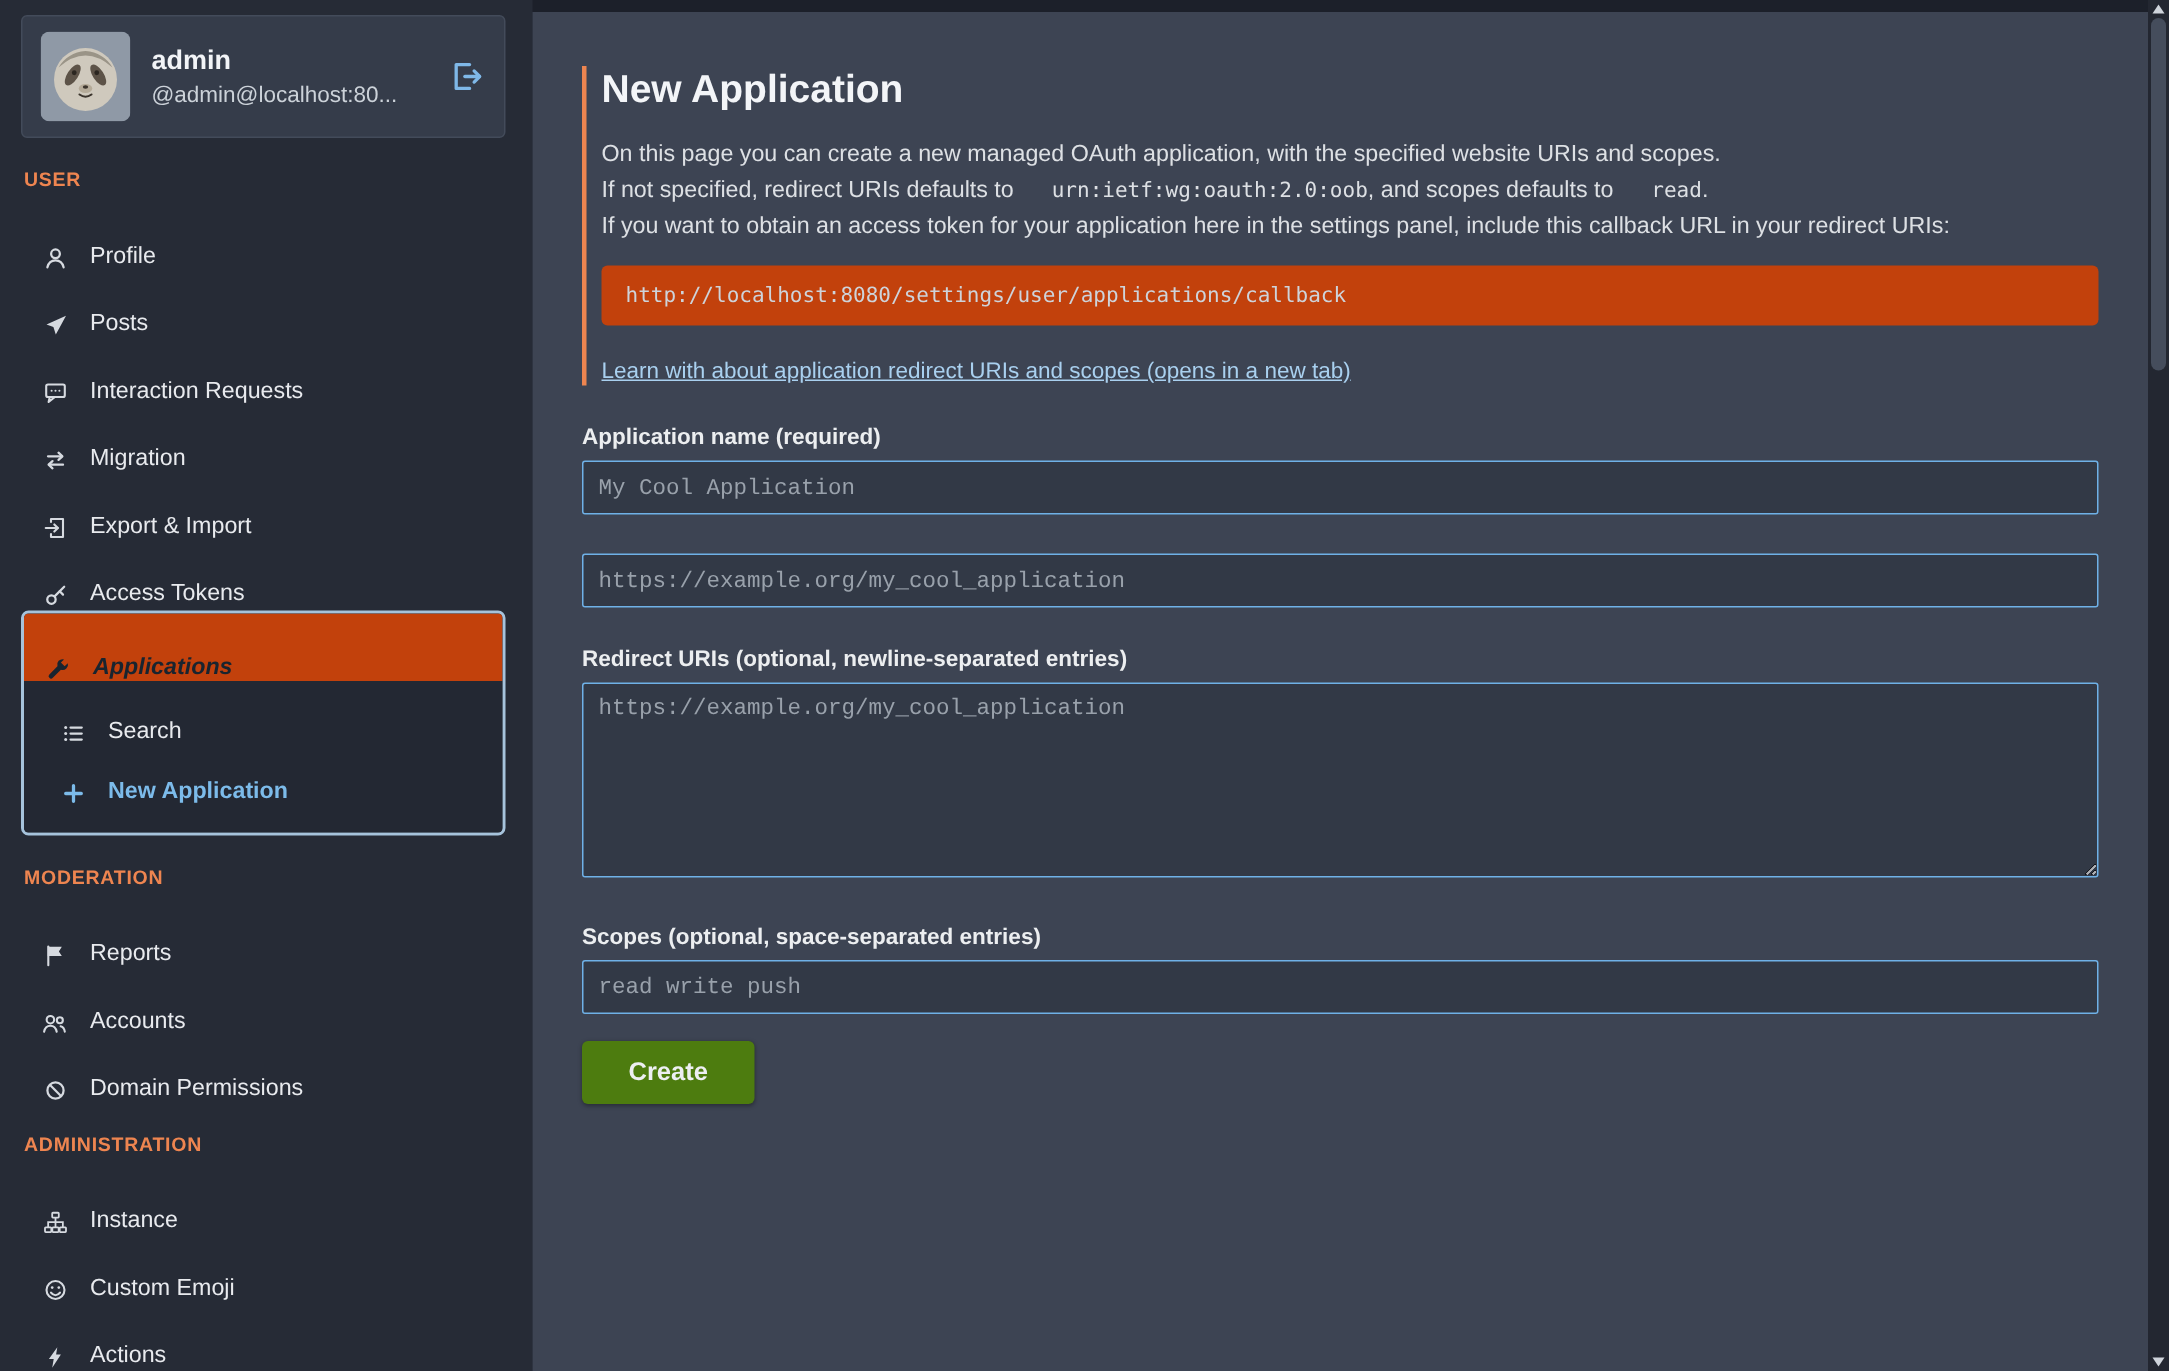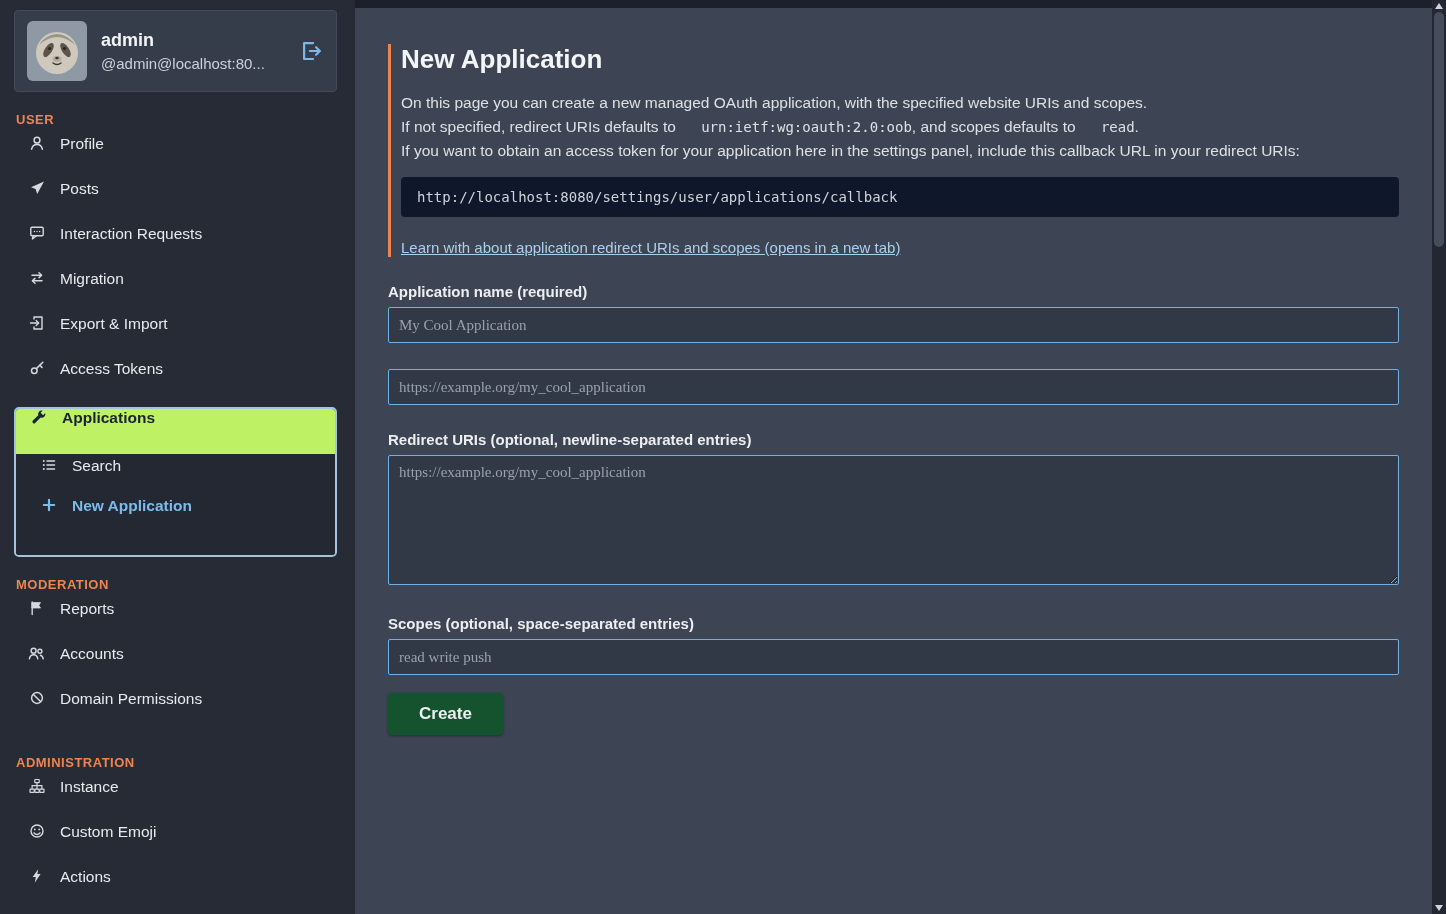--- a/index.html
+++ b/index.html
@@ -29,68 +29,68 @@
   .user-meta { flex:1; min-width:0; }
   .user-name { font-weight:bold; font-size:18px; color:#f2f4f7; margin-bottom:4px; }
   .user-handle { font-size:15px; color:#ccd2d9; white-space:nowrap; overflow:hidden; text-overflow:ellipsis; }
   .logout { color:#7fb8e8; flex:0 0 auto; cursor:pointer; padding:2px; }
 
   .section-title {
     color:#ee8550; font-size:13px; font-weight:bold;
     letter-spacing:.5px; margin:20px 0 8px 2px;
   }
   .nav-item {
-    display:flex; align-items:flex-start; gap:15px;
+    display:flex; align-items:flex-end; gap:15px;
     height:45px; padding:0 12px 0 14px;
     font-size:15.5px; color:#e8eaee; cursor:pointer;
     border-radius:3px;
   }
   .nav-item .icon { width:17px; display:inline-flex; justify-content:center; color:#d6dae0; }
   .apps-block { border:2px solid #a6c3dc; border-radius:5px; overflow:hidden; margin-top:2px; }
   .nav-item.active {
-    background:#bef264; color:#19242f; font-weight:bold; border-radius:0;
+    background:#c2410c; color:#19242f; font-weight:bold; border-radius:0;font-style:italic;
   }
   .nav-item.active .icon { color:#19242f; }
   .submenu { background:#232833; padding:3px 0 18px 0; }
   .submenu .nav-item { height:40px; padding-left:24px; }
   .submenu .nav-item.sub-active { color:#7cbbea; font-weight:bold; }
   .submenu .nav-item.sub-active .icon { color:#7cbbea; }
 
   
   .main-wrap { flex:1; padding-top:8px; min-width:0; }
   .panel {
     background:#3d4453; height:100%;
     padding:36px 33px 0 33px;
   }
   .intro-block { border-left:3px solid #ee8550; padding-left:10px; }
   h1 { font-size:26px; color:#f3f5f8; margin-bottom:16px; }
   .intro-text { font-size:15.5px; line-height:1.55; color:#dde0e4; }
   .intro-text .mono { font-family:"DejaVu Sans Mono", monospace; font-size:14px;margin-left:21px; }
   .callback-box {
-    background:#0f172a; border-radius:4px;
+    background:#c2410c; border-radius:4px;
     font-family:"DejaVu Sans Mono", monospace; font-size:14px; color:#ced3da;
     padding:12px 16px; margin:14px 0 22px 0;
   }
   .learn-link { color:#a9d0ef; font-size:15px; text-decoration:underline; cursor:pointer; }
 
   .form-group { margin-top:26px; }
   .form-label { display:block; font-size:15px; font-weight:bold; color:#eceef0; margin-bottom:7px; }
   .text-input, .text-area {
     width:100%; background:#323946;
     border:1.5px solid #6fb1e7; border-radius:2px;
-    color:#e8eaee; font-size:15px; font-family:Liberation Serif, serif;
+    color:#e8eaee; font-size:15px; font-family:Liberation Mono, monospace;
     padding:8px 10px;
   }
   .text-input { height:36px; }
   .text-area { height:130px; resize:vertical; }
   .text-input::placeholder, .text-area::placeholder { color:#99a1ab; opacity:1; }
 
   .create-btn {
     margin-top:18px;
-    background:#14532d; color:#edeff2;
+    background:#4d7c0f; color:#edeff2;
     border:none; border-radius:4px;
     font-family:"Liberation Sans", sans-serif;
     font-size:17px; font-weight:bold;
     padding:11px 31px; cursor:pointer;
     box-shadow:0 1px 3px rgba(0,0,0,.35);
   }
 
   
   .scrollbar {
     width:14px; flex:0 0 14px; background:#232731;

